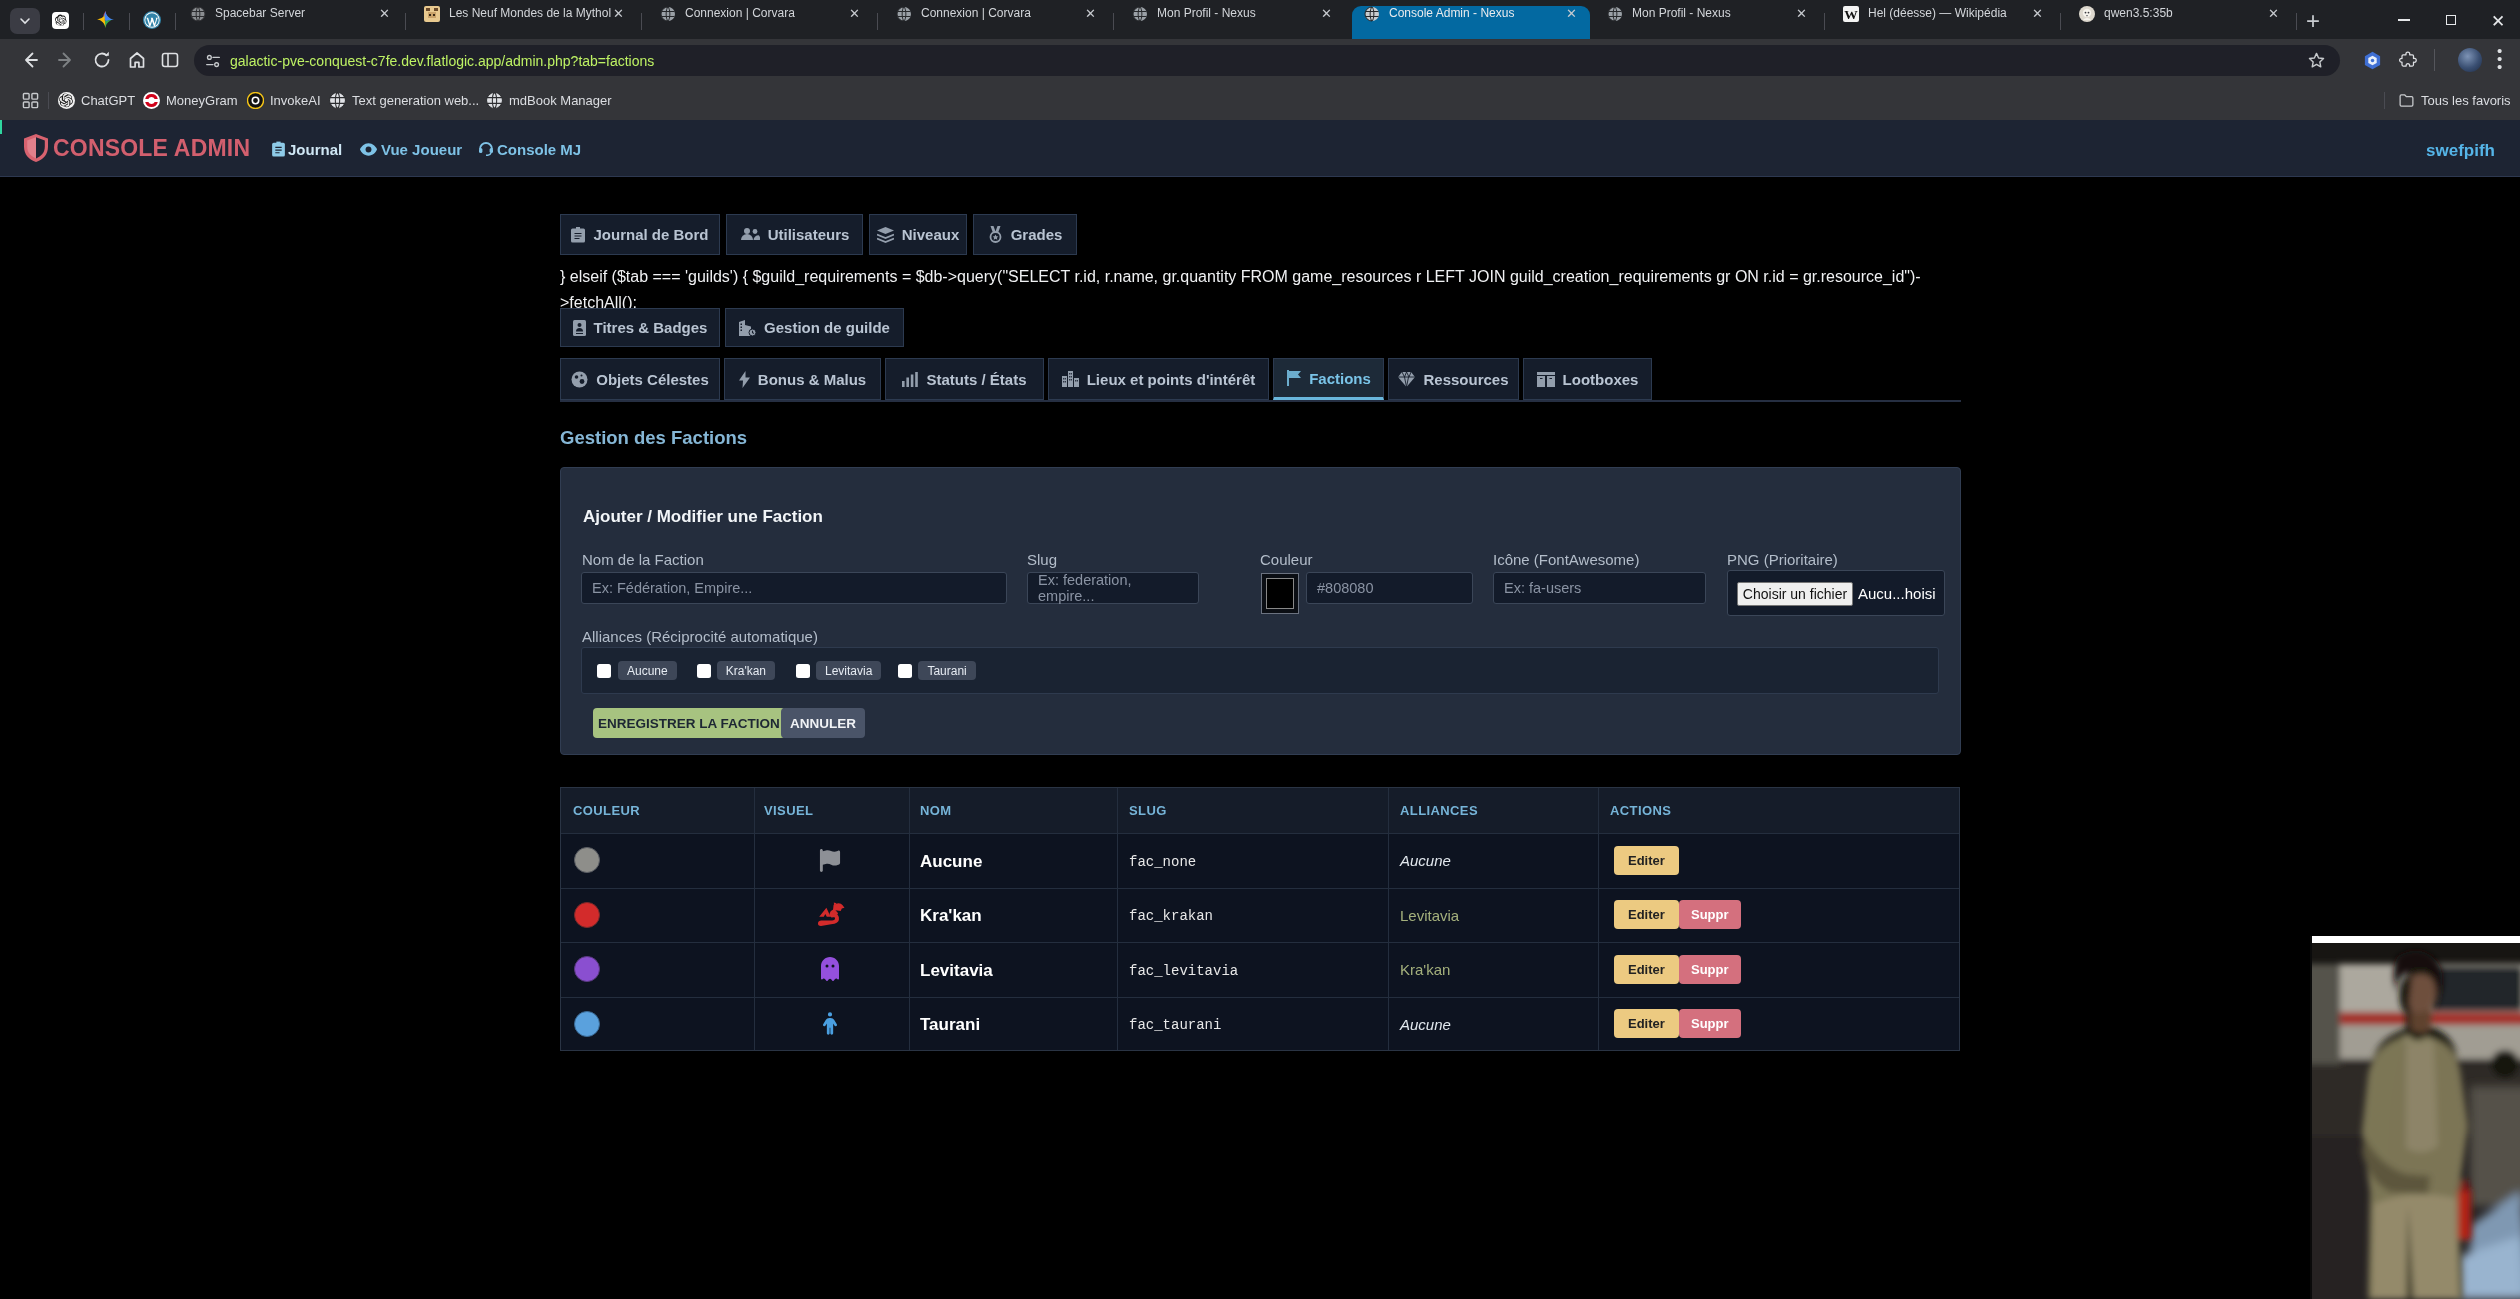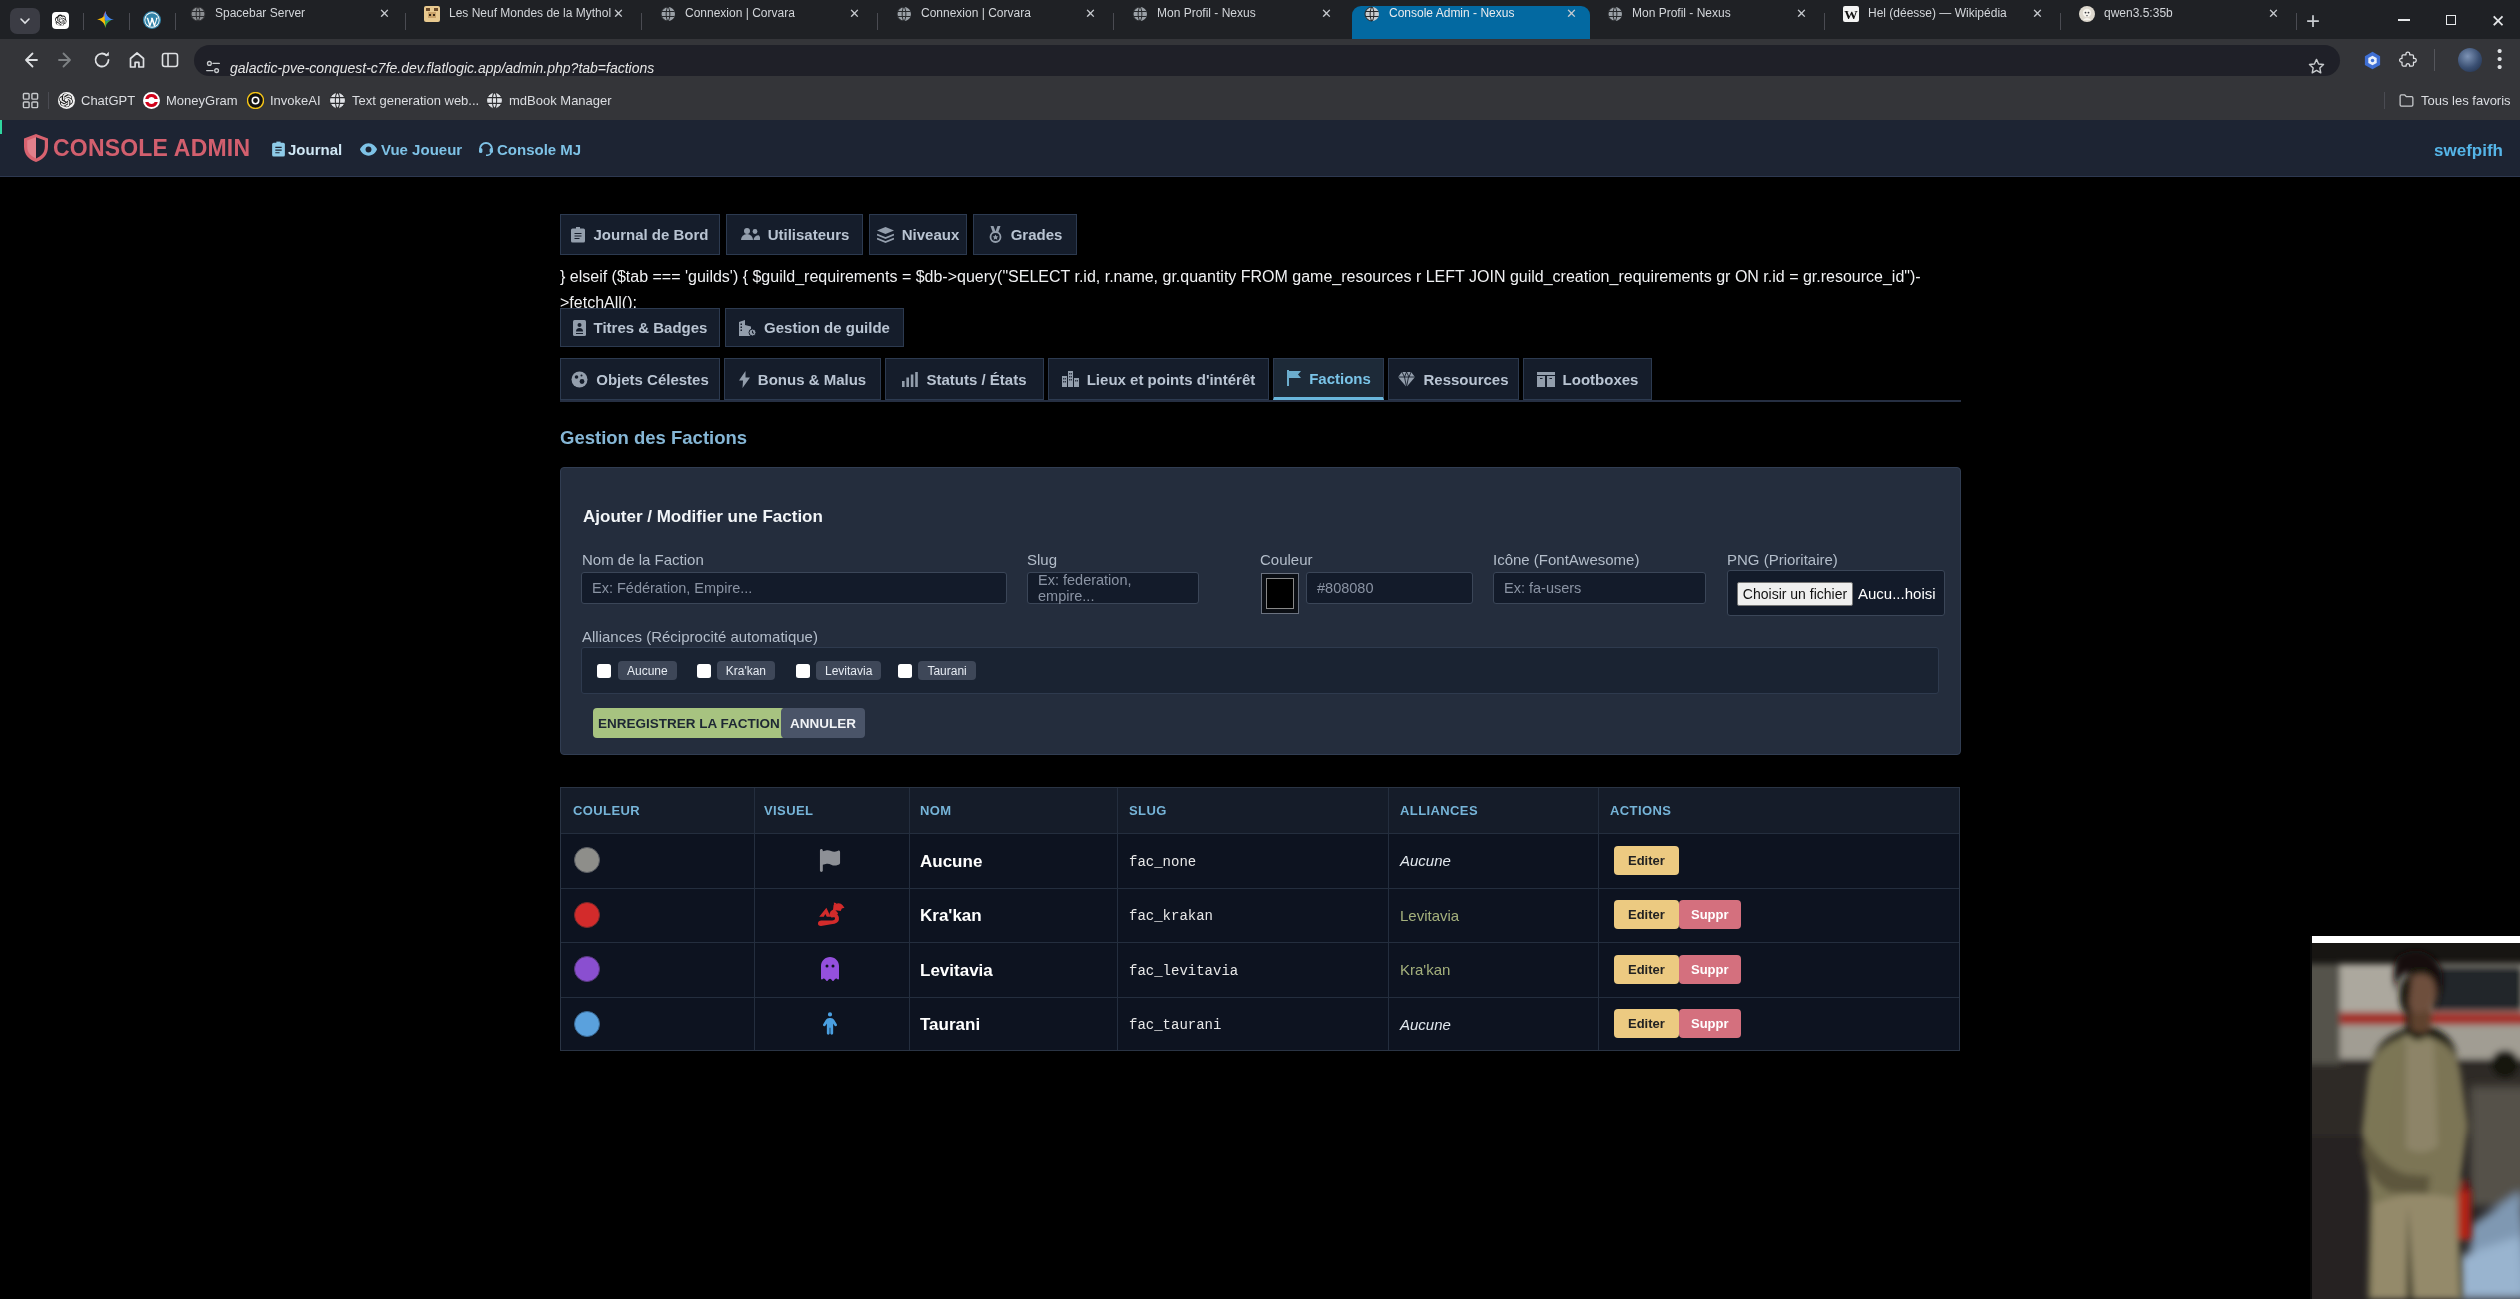--- a/index.html
+++ b/index.html
@@ -8,21 +8,21 @@
 #stage { position:relative; width:2520px; height:1299px; }
 
 
 #tabstrip { position:absolute; left:0; top:0; width:2520px; height:39px; background:#1f2125; }
 #toolbar { position:absolute; left:0; top:39px; width:2520px; height:42px; background:#343539; }
 #bookbar { position:absolute; left:0; top:81px; width:2520px; height:39px; background:#343539; }
 .tab { position:absolute; top:6px; height:33px; display:flex; align-items:flex-start; color:#d3d6da; font-size:12px; }
 .tab .tt { white-space:nowrap; overflow:hidden; }
 .tabx { margin-left:auto; color:#c8cbd0; font-size:13px; }
 .tdiv { position:absolute; top:13px; width:1px; height:17px; background:#4a4b52; }
-#omnibox { position:absolute; left:194px; top:6px; width:2146px; height:31px; border-radius:16px; background:#1f2028; color:#e5e5e5; font-size:14px; display:flex; align-items:flex-end;font-style:italic; }
+#omnibox { position:absolute; left:194px; top:6px; width:2146px; height:31px; border-radius:16px; background:#1f2028; color:#bef264; font-size:14px; display:flex; align-items:center; }
 .bk { display:flex; align-items:center; gap:6px; color:#dcdee2; font-size:13px; position:absolute; top:0; height:39px; }
 
 
 #ahdr { position:absolute; left:0; top:120px; width:2520px; height:57px; background:#1d2433; border-bottom:1px solid #2d3850; }
 
 
 .btnrow { position:absolute; display:flex; gap:6px; }
 .tbtn { height:41px; background:#151d2b; border:1px solid #2c3a50; color:#b9c4d2; font-weight:bold; font-size:15px; display:flex; align-items:center; justify-content:center; gap:8px; }
 .tbtn svg { opacity:.85; }
 .tbtn.active { background:#1d2a38; color:#7ac4e8; border-bottom:3px solid #69b6dc; }
@@ -300,21 +300,21 @@
         <circle cx="9" cy="6.5" r="3.1" fill="#1d2433"></circle>
       </svg>
     <span class="abs" style="left:381px;top:21px;color:#7ec2e6;font-size:15px;font-weight:bold;">Vue Joueur</span>
     <svg class="abs" style="left:478px;top:20px;" width="16" height="16" viewBox="0 0 16 16">
         <path d="M2 9a6 6 0 0112 0" stroke="#7ec2e6" stroke-width="1.8" fill="none"></path>
         <rect x="1" y="8" width="3.4" height="5" rx="1.5" fill="#7ec2e6"></rect>
         <rect x="11.6" y="8" width="3.4" height="5" rx="1.5" fill="#7ec2e6"></rect>
         <path d="M13 13a3.5 3.5 0 01-3.5 2.2H8" stroke="#7ec2e6" stroke-width="1.5" fill="none"></path>
       </svg>
     <span class="abs" style="left:497px;top:21px;color:#7ec2e6;font-size:15px;font-weight:bold;">Console MJ</span>
-    <span class="abs" style="right:17px;top:21px;color:#55b5e8;font-size:17px;font-weight:bold;">swefpifh</span>
+    <span class="abs" style="right:25px;top:21px;color:#55b5e8;font-size:17px;font-weight:bold;">swefpifh</span>
   </div>
   <div id="content">
 
     <div class="btnrow" style="left:560px;top:214px;">
       <div class="tbtn" style="width:160px;"><svg width="14" height="16" viewBox="0 0 14 16">
             <path d="M5 0h4v2.5H5z" fill="#aab5c3"></path>
             <rect x="0" y="1.5" width="14" height="14" rx="1.5" fill="#aab5c3"></rect>
             <path d="M3.5 6.5h7M3.5 9h7M3.5 11.5h5" stroke="#151d2b" stroke-width="1.2"></path>
           </svg>Journal de Bord</div>
       <div class="tbtn" style="width:137px;"><svg width="20" height="15" viewBox="0 0 20 15">

